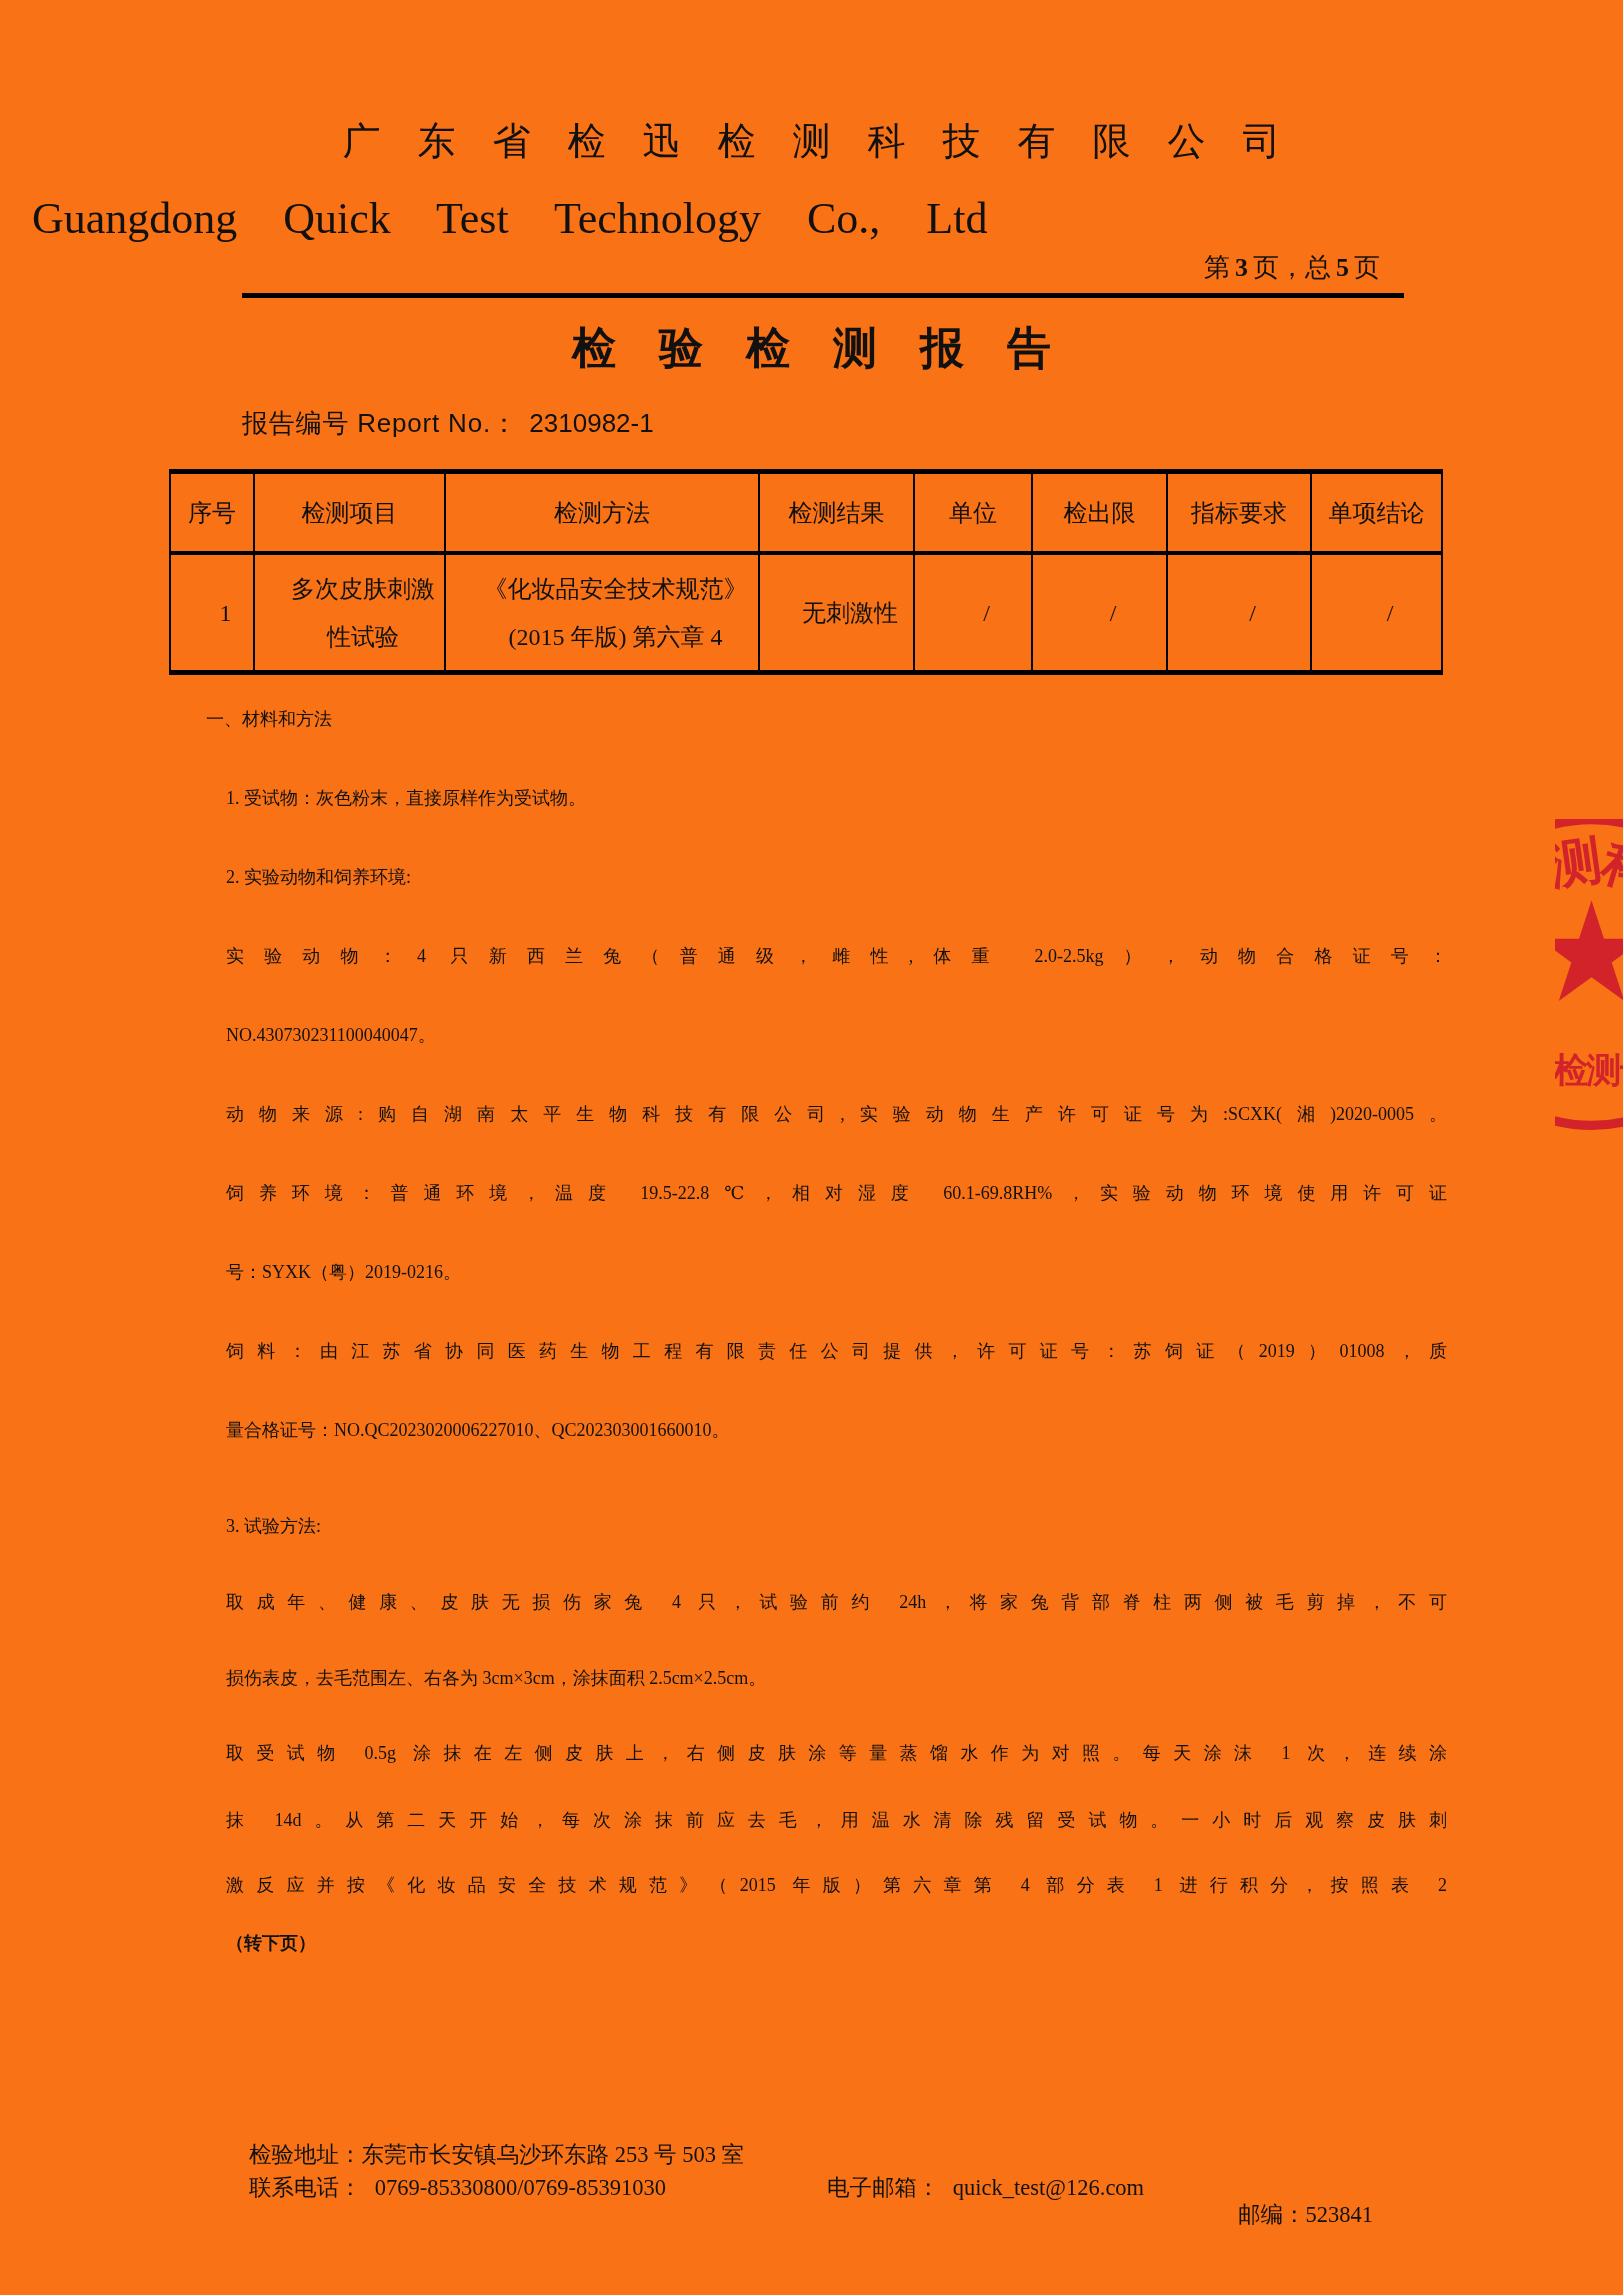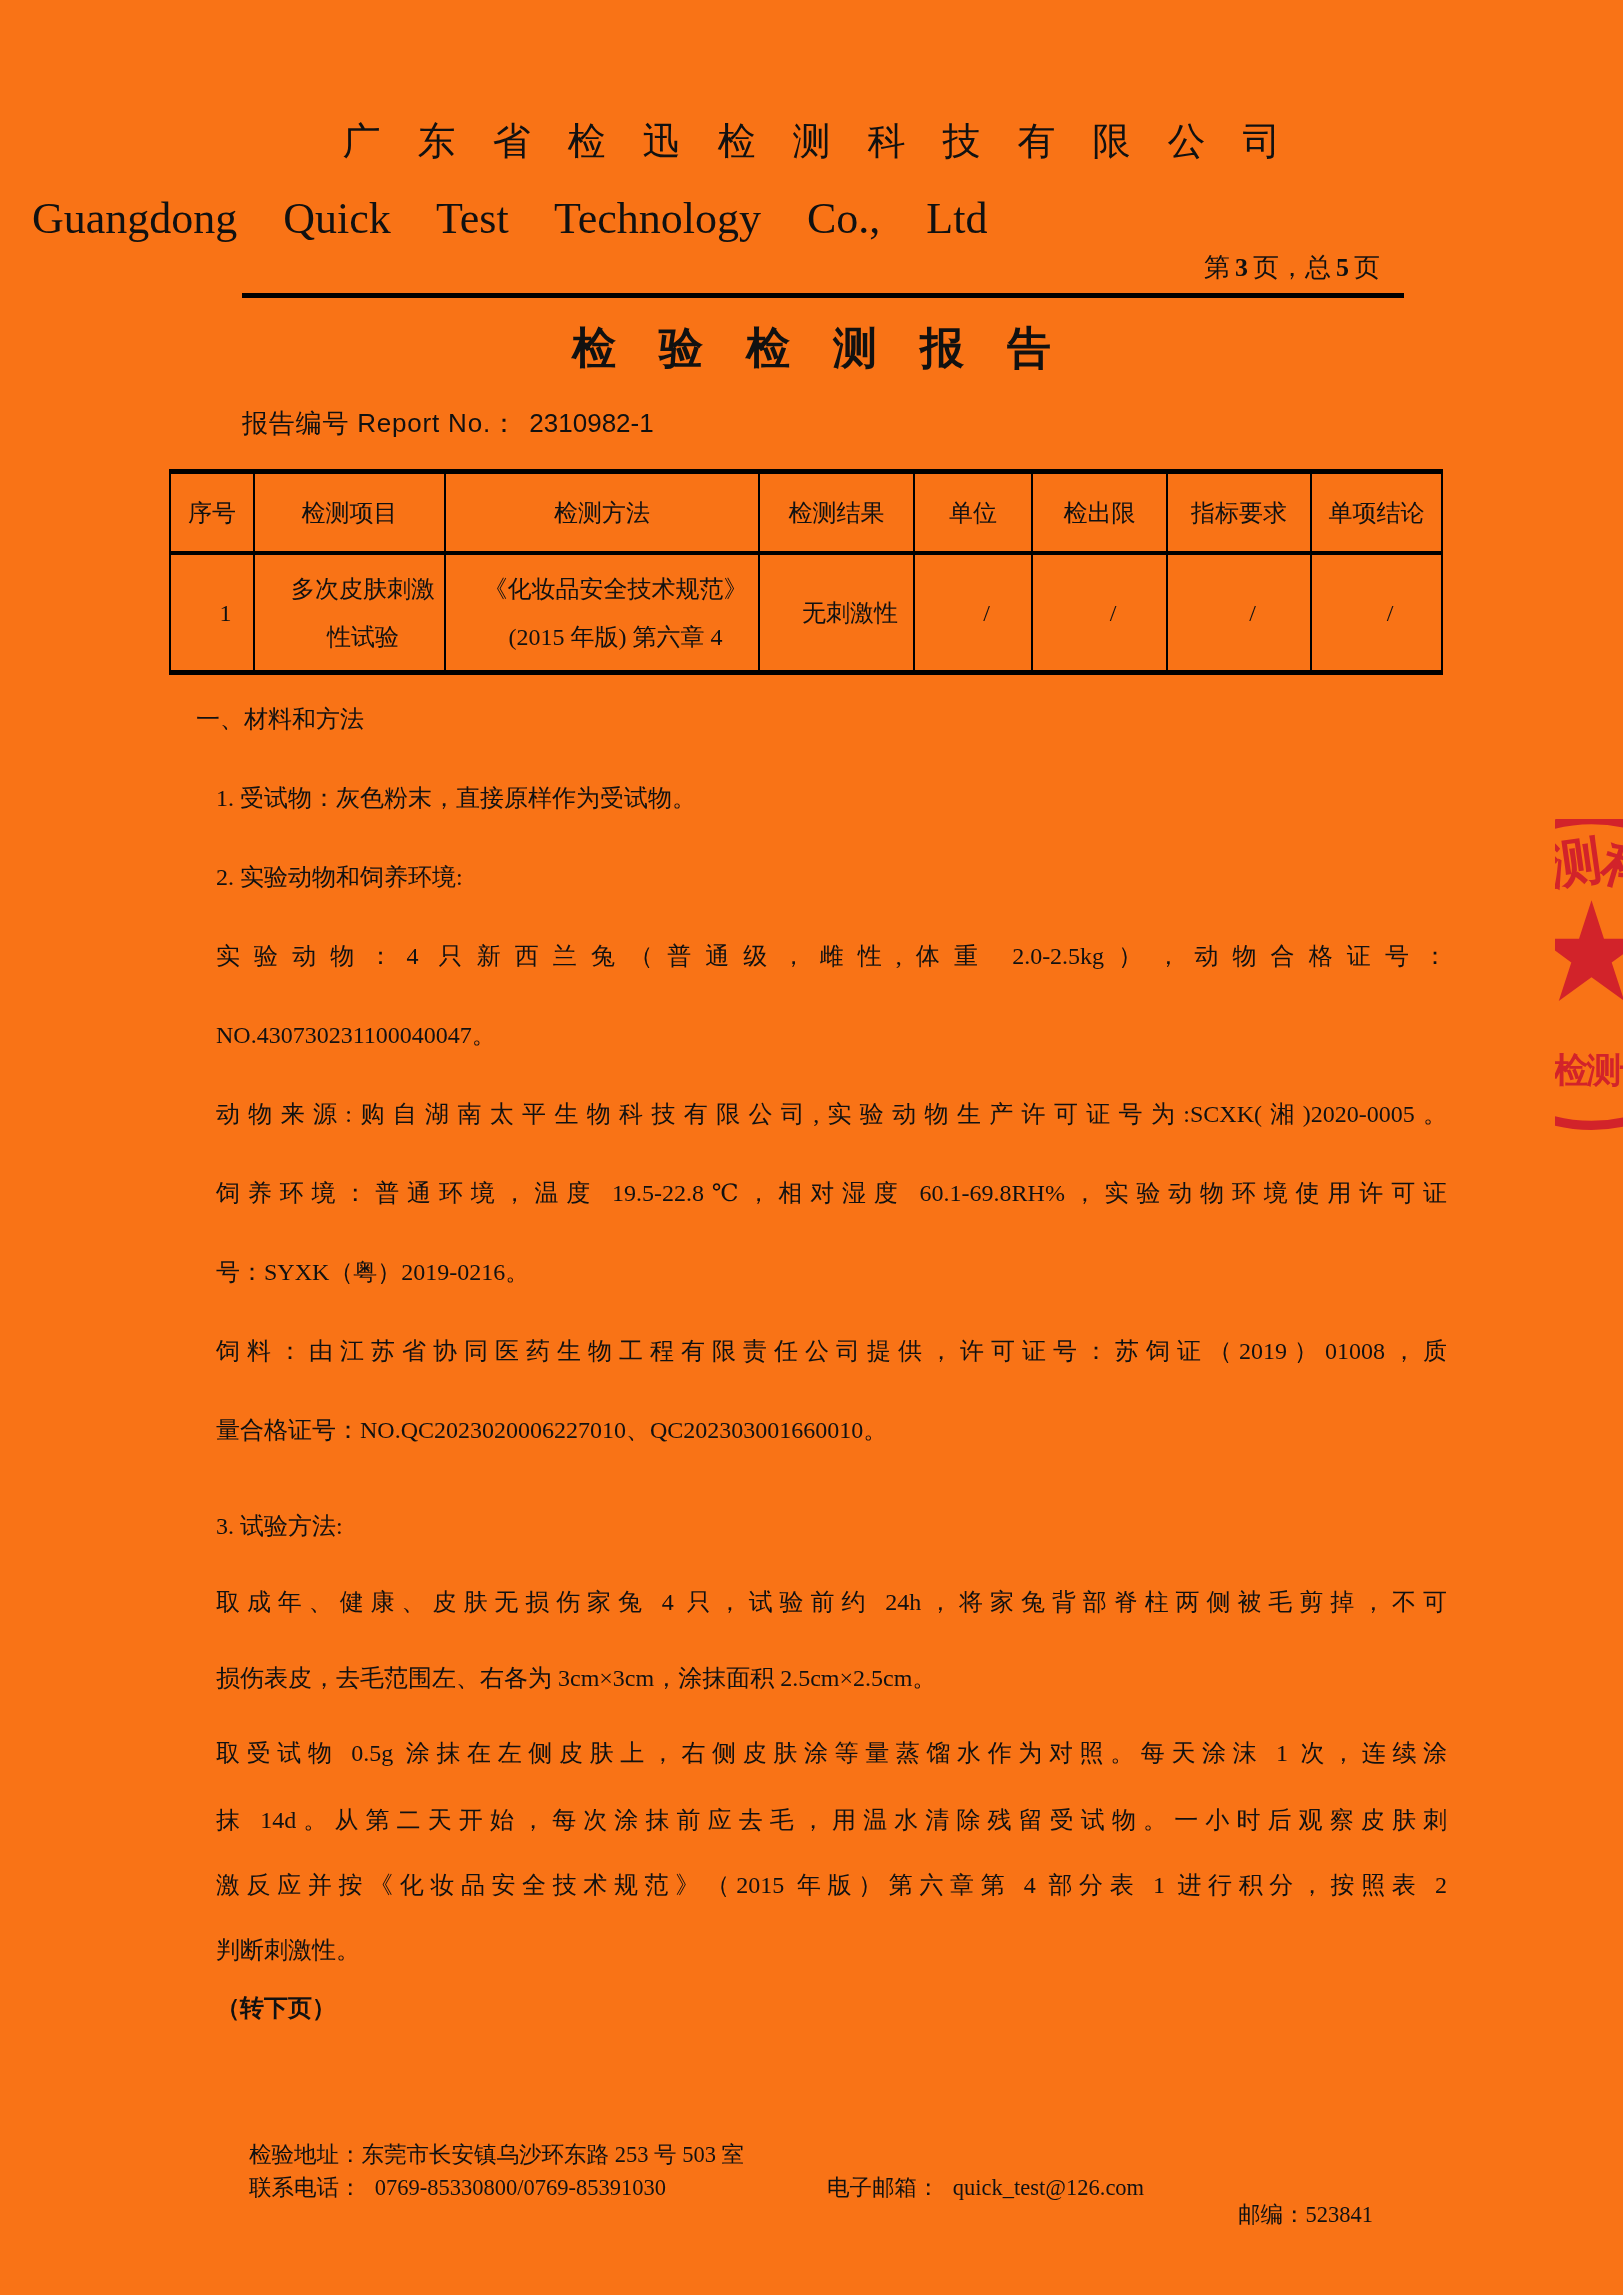--- a/index.html
+++ b/index.html
@@ -51,22 +51,22 @@
   }
   .result-table th,.result-table td{
     border:2.5px solid #000;text-align:center;vertical-align:middle;
     font-weight:normal;padding:0 5px;overflow:hidden;
   }
   .result-table{border-top:5.8px solid #000;border-bottom:5.8px solid #000;}
   .result-table tr.hdr th{height:77px;border-bottom:4.2px solid #000;}
   .result-table tr.bod td{height:115px;line-height:48px;padding-left:32px;}
   
   .body-text{
-    position:absolute;top:680px;left:216px;right:176px;
-    font-size:24px;
+    position:absolute;top:680px;left:226px;right:176px;
+    font-size:18px;
   }
   .ln{height:79px;line-height:79px;white-space:nowrap;}
   .ln.wrapok{white-space:normal;}
   .ln.just{
     white-space:normal;
     text-align:justify;text-align-last:justify;
   }
   .ln.heading{margin-left:-20px;}
   .ln.mt20{margin-top:16.6px;}
   .ln.h88{height:73px;line-height:73px;}
@@ -156,21 +156,20 @@
     <div class="ln just">饲养环境：普通环境，温度 19.5-22.8℃，相对湿度 60.1-69.8RH%，实验动物环境使用许可证</div>
     <div class="ln">号：SYXK（粤）2019-0216。</div>
     <div class="ln just">饲料：由江苏省协同医药生物工程有限责任公司提供，许可证号：苏饲证（2019）01008，质</div>
     <div class="ln">量合格证号：NO.QC2023020006227010、QC202303001660010。</div>
     <div class="ln mt20">3. 试验方法:</div>
     <div class="ln just h88">取成年、健康、皮肤无损伤家兔 4 只，试验前约 24h，将家兔背部脊柱两侧被毛剪掉，不可</div>
     <div class="ln wrapok">损伤表皮，去毛范围左、右各为 3cm×3cm，涂抹面积 2.5cm×2.5cm。</div>
     <div class="ln just h84">取受试物 0.5g 涂抹在左侧皮肤上，右侧皮肤涂等量蒸馏水作为对照。每天涂沫 1 次，连续涂</div>
     <div class="ln just h78">抹 14d。从第二天开始，每次涂抹前应去毛，用温水清除残留受试物。一小时后观察皮肤刺</div>
     <div class="ln just h78">激反应并按《化妆品安全技术规范》（2015 年版）第六章第 4 部分表 1 进行积分，按照表 2</div>
-    <div class="ln h78">判断刺激性。</div>
     <div class="ln h60 note">（转下页）</div>
   </div>
 
   <div class="footer">
     <div class="f-line1"><span>检验地址：</span><span>东莞市长安镇乌沙环东路 253 号 503 室</span></div>
     <div class="f-phone"><span>联系电话：</span><span class="f-gap"></span><span>0769-85330800/0769-85391030</span></div>
     <div class="f-email"><span>电子邮箱：</span><span class="f-gap"></span><span>quick_test@126.com</span></div>
     <div class="f-postal"><span>邮编：</span><span>523841</span></div>
   </div>
 

